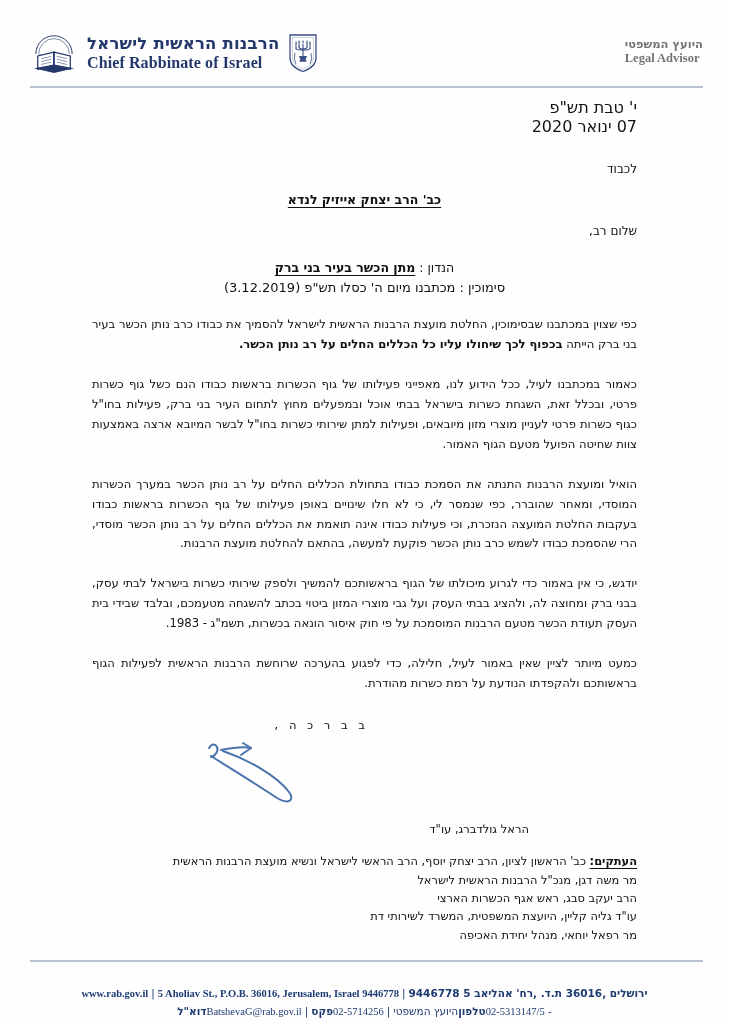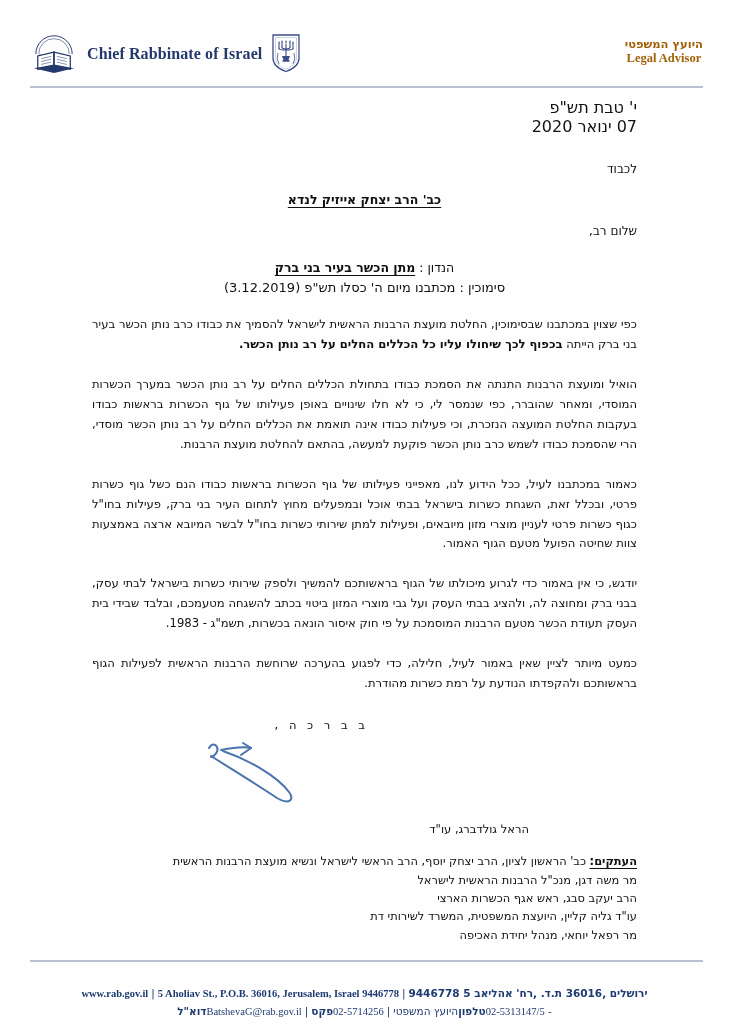--- a/index.html
+++ b/index.html
@@ -61,23 +61,23 @@
     font-size: 16px;
     font-weight: bold;
     color: #24386b;
     letter-spacing: .1px;
     white-space: nowrap;
     margin-top: 1px;
   }
   .state-emblem { width: 30px; height: 40px; margin-right: 2px; flex: none; }
 
   .dept {
-    text-align: center;
+    text-align: left;
     line-height: 1.15;
-    color: #a16207;
+    color: #737373;
     padding-bottom: 2px;
   }
   .dept-he {
     direction: rtl;
     font-size: 11.5px;
     font-weight: bold;
     white-space: nowrap;
   }
   .dept-en {
     font-family: "Liberation Serif", "DejaVu Serif", serif;
@@ -263,20 +263,21 @@
               <path d="M23 70 L44 65"></path>
             <path d="M56 53 L77 58"></path>
               <path d="M56 59 L77 64"></path>
               <path d="M56 65 L77 70"></path>
           </g>
           <path d="M8 78 L50 70 L92 78 L50 88 Z" fill="#24386b"></path>
         </g>
       </svg>
 
       <div class="brand-names">
+        <div class="brand-he">הרבנות הראשית לישראל</div>
         <div class="brand-en">Chief Rabbinate of Israel</div>
       </div>
 
       <svg class="state-emblem" viewBox="0 0 60 80" aria-hidden="true">
         <path d="M4 4 H56 V50 Q56 68 30 77 Q4 68 4 50 Z" fill="#ffffff" stroke="#3b4f86" stroke-width="2.6"></path>
         <path d="M9 9 H51 V49 Q51 64 30 72 Q9 64 9 49 Z" fill="none" stroke="#3b4f86" stroke-width="1" stroke-dasharray="2 2"></path>
 
         <g stroke="#3b4f86" stroke-width="2.2" fill="none" stroke-linecap="round">
           <path d="M30 22 V46"></path>
           <path d="M22 28 Q22 22 22 20"></path>
@@ -326,22 +327,22 @@
     <div class="greeting">שלום רב,</div>
 
     <div class="subject-wrap">
       <span class="subject-label">הנדון :</span>
       <span class="subject-value">מתן הכשר בעיר בני ברק</span>
     </div>
     <div class="reference">סימוכין : מכתבנו מיום ה' כסלו תש"פ (3.12.2019)</div>
 
     <div id="paragraphs">
         <div class="para"><span>כפי שצוין במכתבנו שבסימוכין, החלטת מועצת הרבנות הראשית לישראל להסמיך את כבודו כרב נותן הכשר בעיר בני ברק הייתה </span><b>בכפוף לכך שיחולו עליו כל הכללים החלים על רב נותן הכשר.</b></div>
+        <div class="para"><span>כאמור במכתבנו לעיל, ככל הידוע לנו, מאפייני פעילותו של גוף הכשרות בראשות כבודו הנם כשל גוף כשרות פרטי, ובכלל זאת, השגחת כשרות בישראל בבתי אוכל ובמפעלים מחוץ לתחום העיר בני ברק, פעילות בחו"ל כגוף כשרות פרטי לעניין מוצרי מזון מיובאים, ופעילות למתן שירותי כשרות בחו"ל לבשר המיובא ארצה באמצעות צוות שחיטה הפועל מטעם הגוף האמור.</span></div>
         <div class="para"><span>הואיל ומועצת הרבנות התנתה את הסמכת כבודו בתחולת הכללים החלים על רב נותן הכשר במערך הכשרות המוסדי, ומאחר שהוברר, כפי שנמסר לי, כי לא חלו שינויים באופן פעילותו של גוף הכשרות בראשות כבודו בעקבות החלטת המועצה הנזכרת, וכי פעילות כבודו אינה תואמת את הכללים החלים על רב נותן הכשר מוסדי, הרי שהסמכת כבודו לשמש כרב נותן הכשר פוקעת למעשה, בהתאם להחלטת מועצת הרבנות.</span></div>
-        <div class="para"><span>כאמור במכתבנו לעיל, ככל הידוע לנו, מאפייני פעילותו של גוף הכשרות בראשות כבודו הנם כשל גוף כשרות פרטי, ובכלל זאת, השגחת כשרות בישראל בבתי אוכל ובמפעלים מחוץ לתחום העיר בני ברק, פעילות בחו"ל כגוף כשרות פרטי לעניין מוצרי מזון מיובאים, ופעילות למתן שירותי כשרות בחו"ל לבשר המיובא ארצה באמצעות צוות שחיטה הפועל מטעם הגוף האמור.</span></div>
         <div class="para"><span>יודגש, כי אין באמור כדי לגרוע מיכולתו של הגוף בראשותכם להמשיך ולספק שירותי כשרות בישראל לבתי עסק, בבני ברק ומחוצה לה, ולהציג בבתי העסק ועל גבי מוצרי המזון ביטוי בכתב להשגחה מטעמכם, ובלבד שבידי בית העסק תעודת הכשר מטעם הרבנות המוסמכת על פי חוק איסור הונאה בכשרות, תשמ"ג - 1983.</span></div>
         <div class="para"><span>כמעט מיותר לציין שאין באמור לעיל, חלילה, כדי לפגוע בהערכה שרוחשת הרבנות הראשית לפעילות הגוף בראשותכם ולהקפדתו הנודעת על רמת כשרות מהודרת.</span></div>
       </div>
 
     <div class="signoff">ב ב ר כ ה ,</div>
 
     <div class="sig-area">
       <svg class="sig-svg" viewBox="0 0 140 78" aria-hidden="true">
         <g fill="none" stroke="#4a74ad" stroke-width="2" stroke-linecap="round" stroke-linejoin="round">
           <path d="M12 14 C14 10, 18 9, 20 13 C22 17, 18 22, 14 23"></path>

